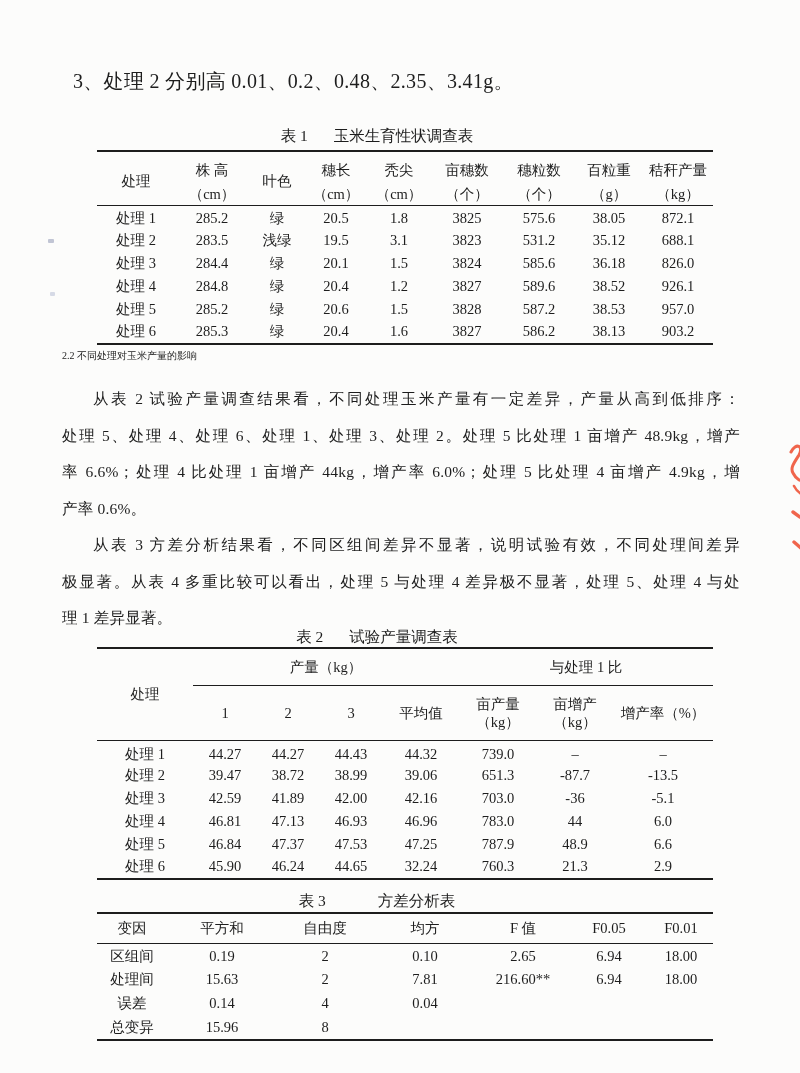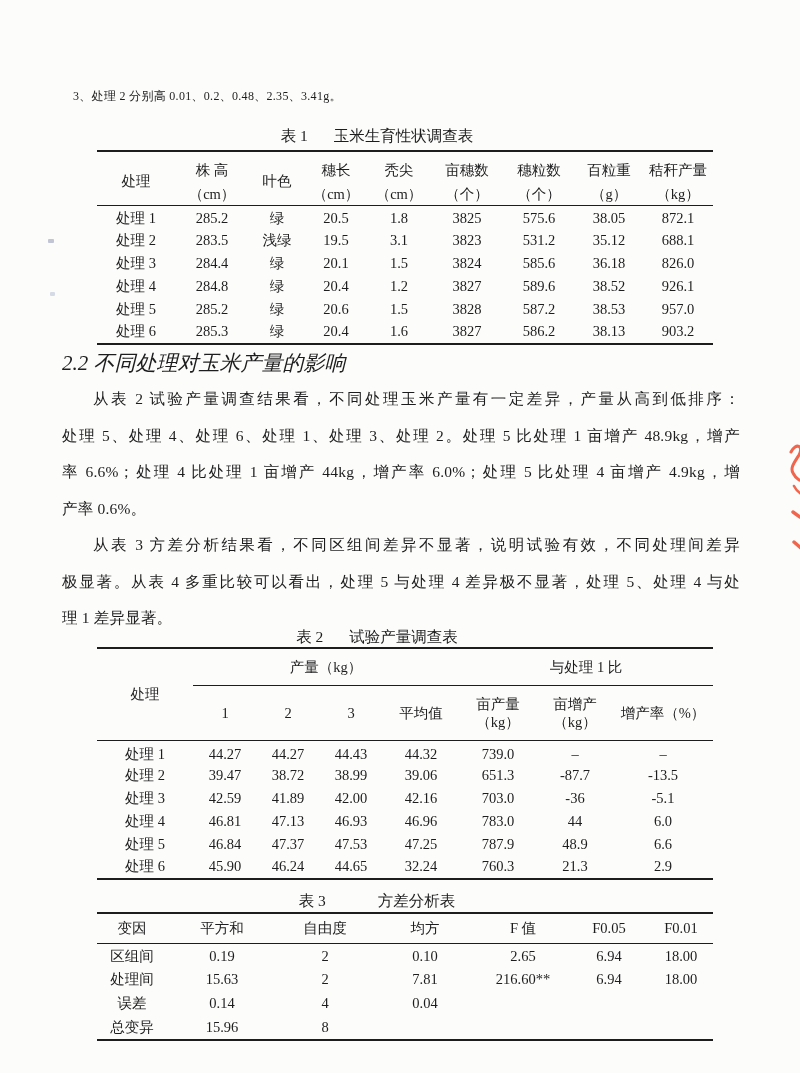--- a/index.html
+++ b/index.html
@@ -2,21 +2,21 @@
 <html><head>
 <meta charset="utf-8">
 <style>
   html,body { margin:0; padding:0; background:#e9e9e9; }
   #page {
     position:relative; width:800px; height:1073px; margin:0 auto;
     background:#fcfcfb; color:#1d1d1d; overflow:hidden;
     font-family:"Liberation Serif","DejaVu Serif",serif;
   }
   .abs { position:absolute; }
-  .intro { left:73px; top:88px; font-size:12px; letter-spacing:.3px; }
+  .intro { left:73px; top:68px; font-size:20px; letter-spacing:.3px; }
   .caption {
     left:97px; width:616px; text-align:center; font-size:15.5px;
     transform:translateX(-28px); white-space:nowrap;
   }
   .caption .cap-label { margin-right:26px; }
   .caption.c2 .cap-label { }
   .caption.c3 .cap-label { margin-right:52px; }
 
   table.sci {
     position:absolute; left:97px; width:616px;
@@ -39,21 +39,21 @@
   .t2 thead tr.groups th { height:36px; }
   .t2 thead tr.subs th { height:54px; }
   .t2 thead .twoline span { display:block; line-height:1.25; }
   .t2 tbody tr { height:23px; }
   .t2 tbody tr:first-child td { padding-top:4px; }
   .t3 { top:912px; }
   .t3 thead th { height:29px; }
   .t3 tbody tr { height:24px; }
   .t3 tbody tr:first-child td { padding-top:2px; }
 
-  .sec { left:62px; top:349px; font-size:21px;font-style:italic; }
+  .sec { left:62px; top:349px; font-size:10px; }
   .paras { left:62px; top:381px; width:678px; font-size:15.5px; line-height:36.5px; }
   .pline { text-align:justify; text-align-last:justify; letter-spacing:.2px; }
   .pline.first { text-indent:2em; }
   .pline.last { text-align-last:left; }
 
   .redmarks { right:-3px; top:438px; }
   .speck { border-radius:1px; }
   .speck.s1 { left:48px; top:239px; width:6px; height:4px; background:#8f97b5; opacity:.55; }
   .speck.s2 { left:50px; top:292px; width:5px; height:4px; background:#a9b2cc; opacity:.45; }
 </style>

